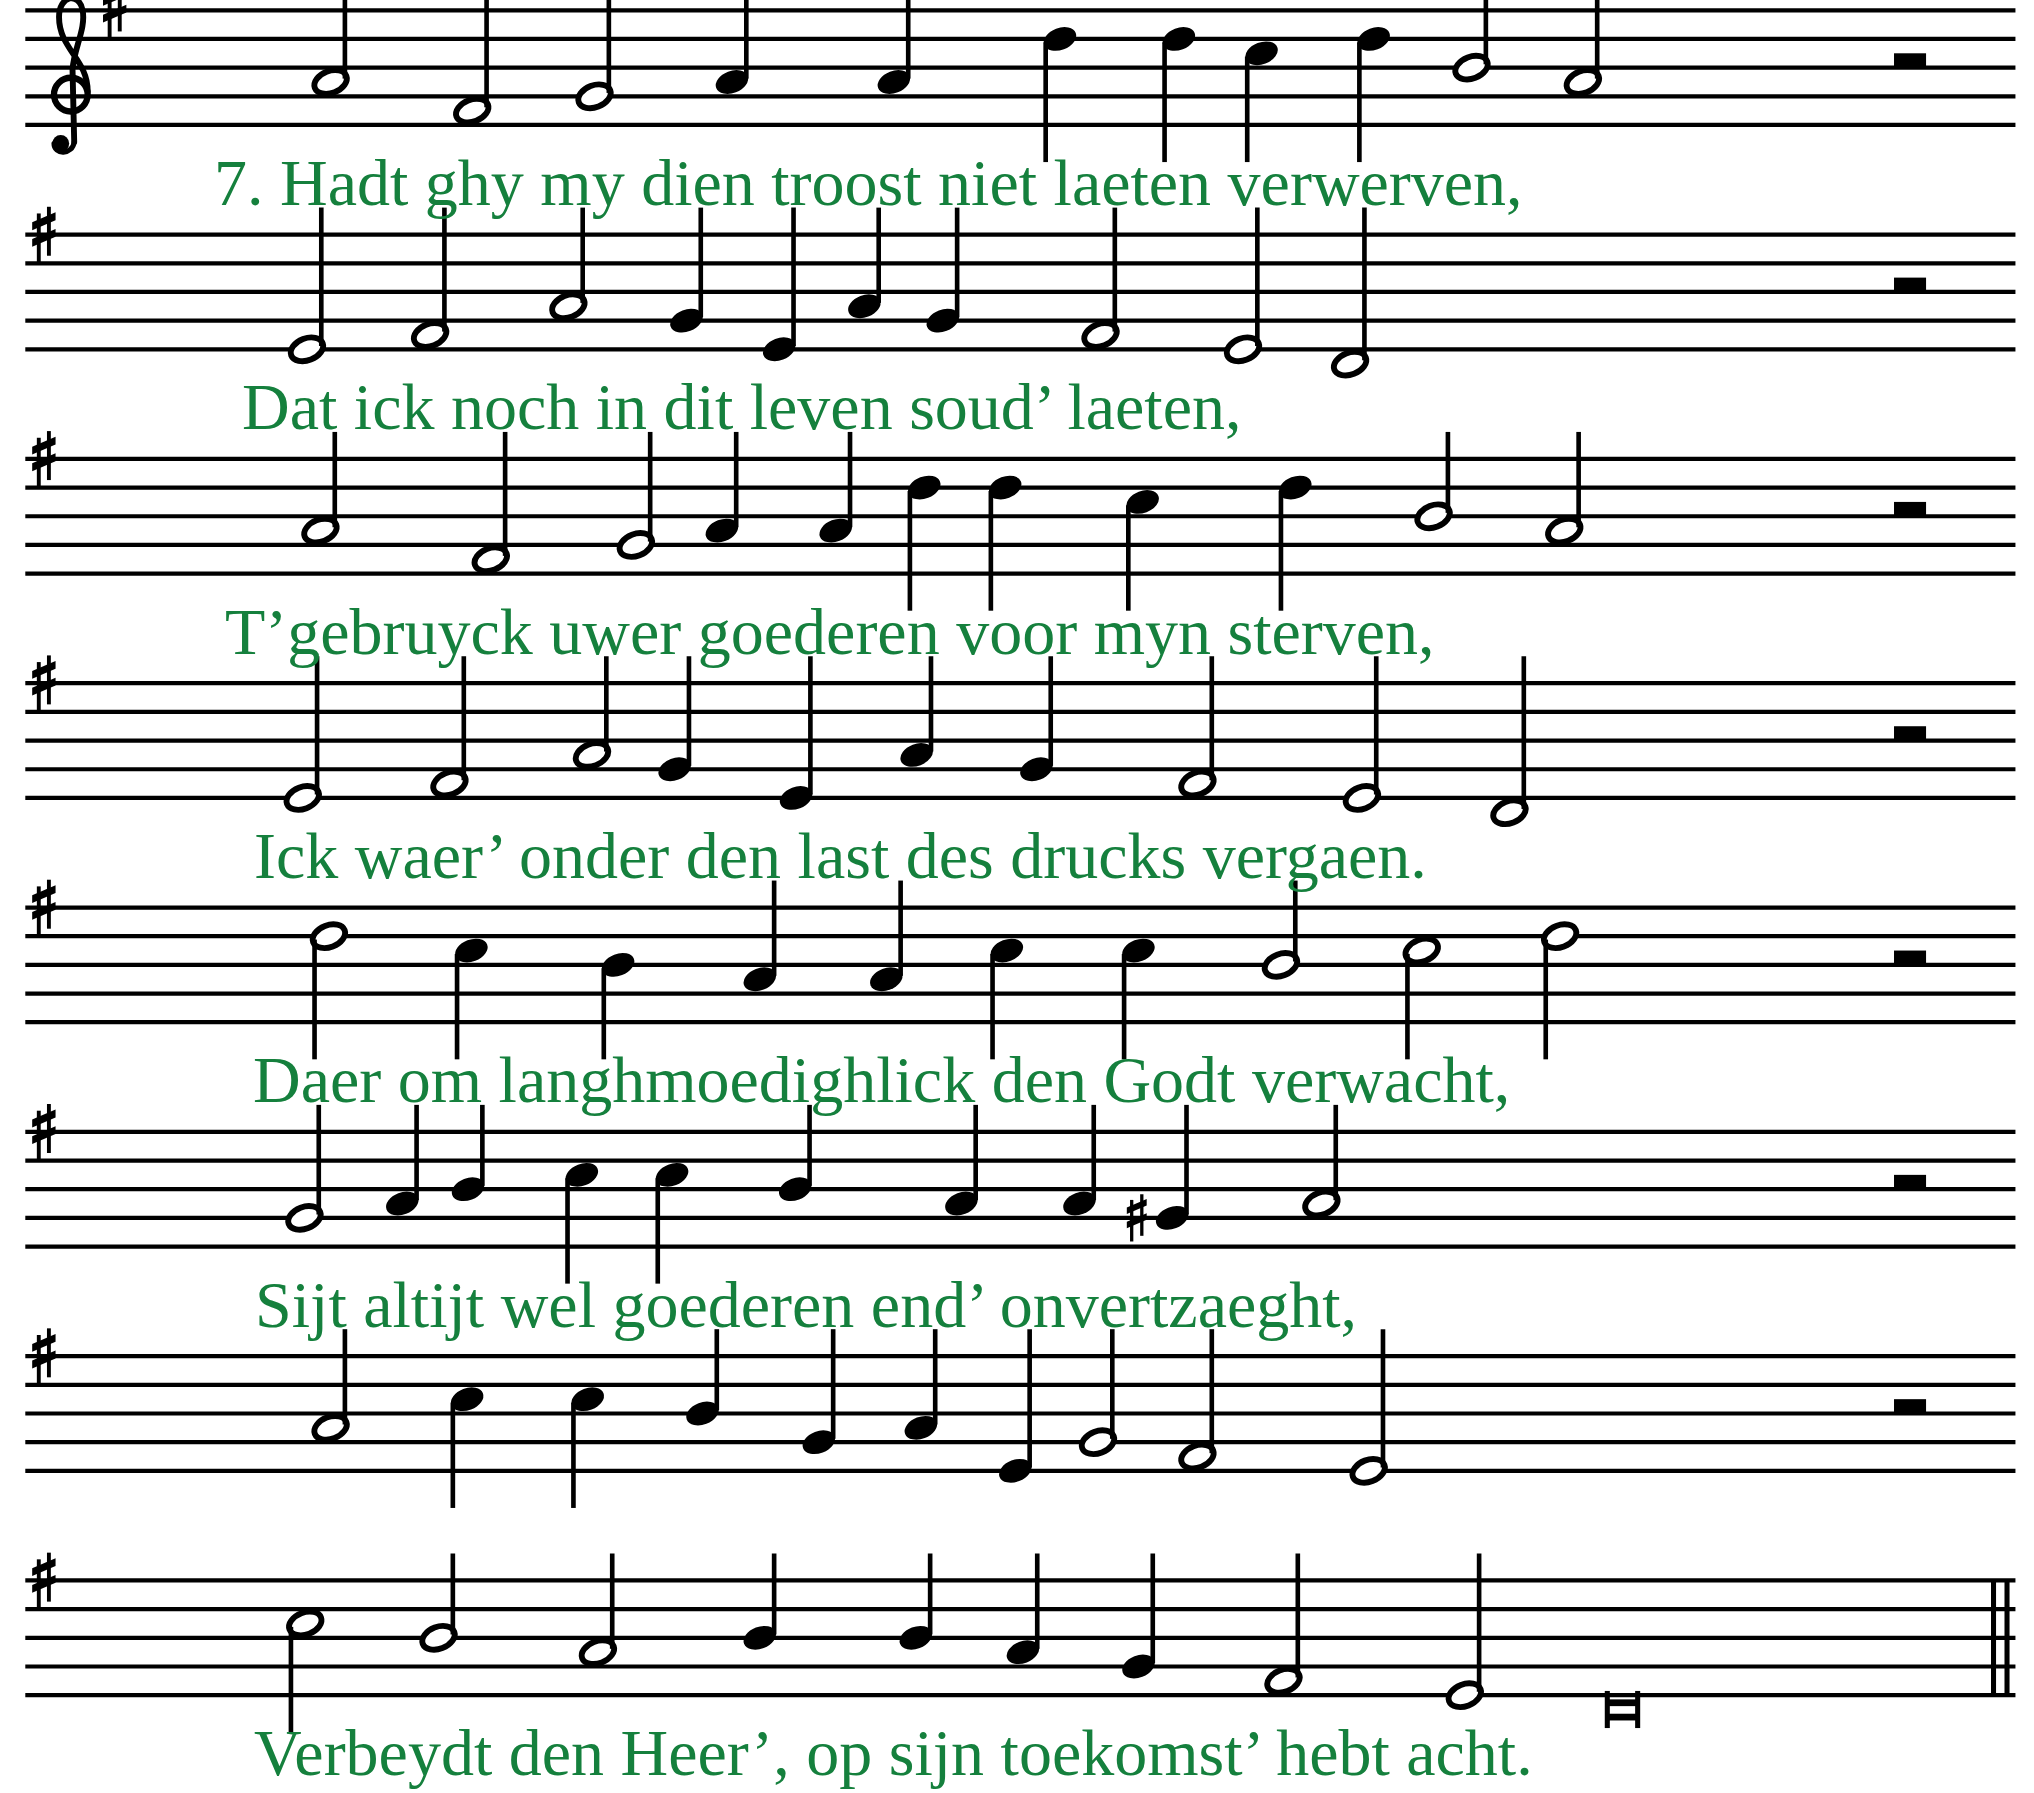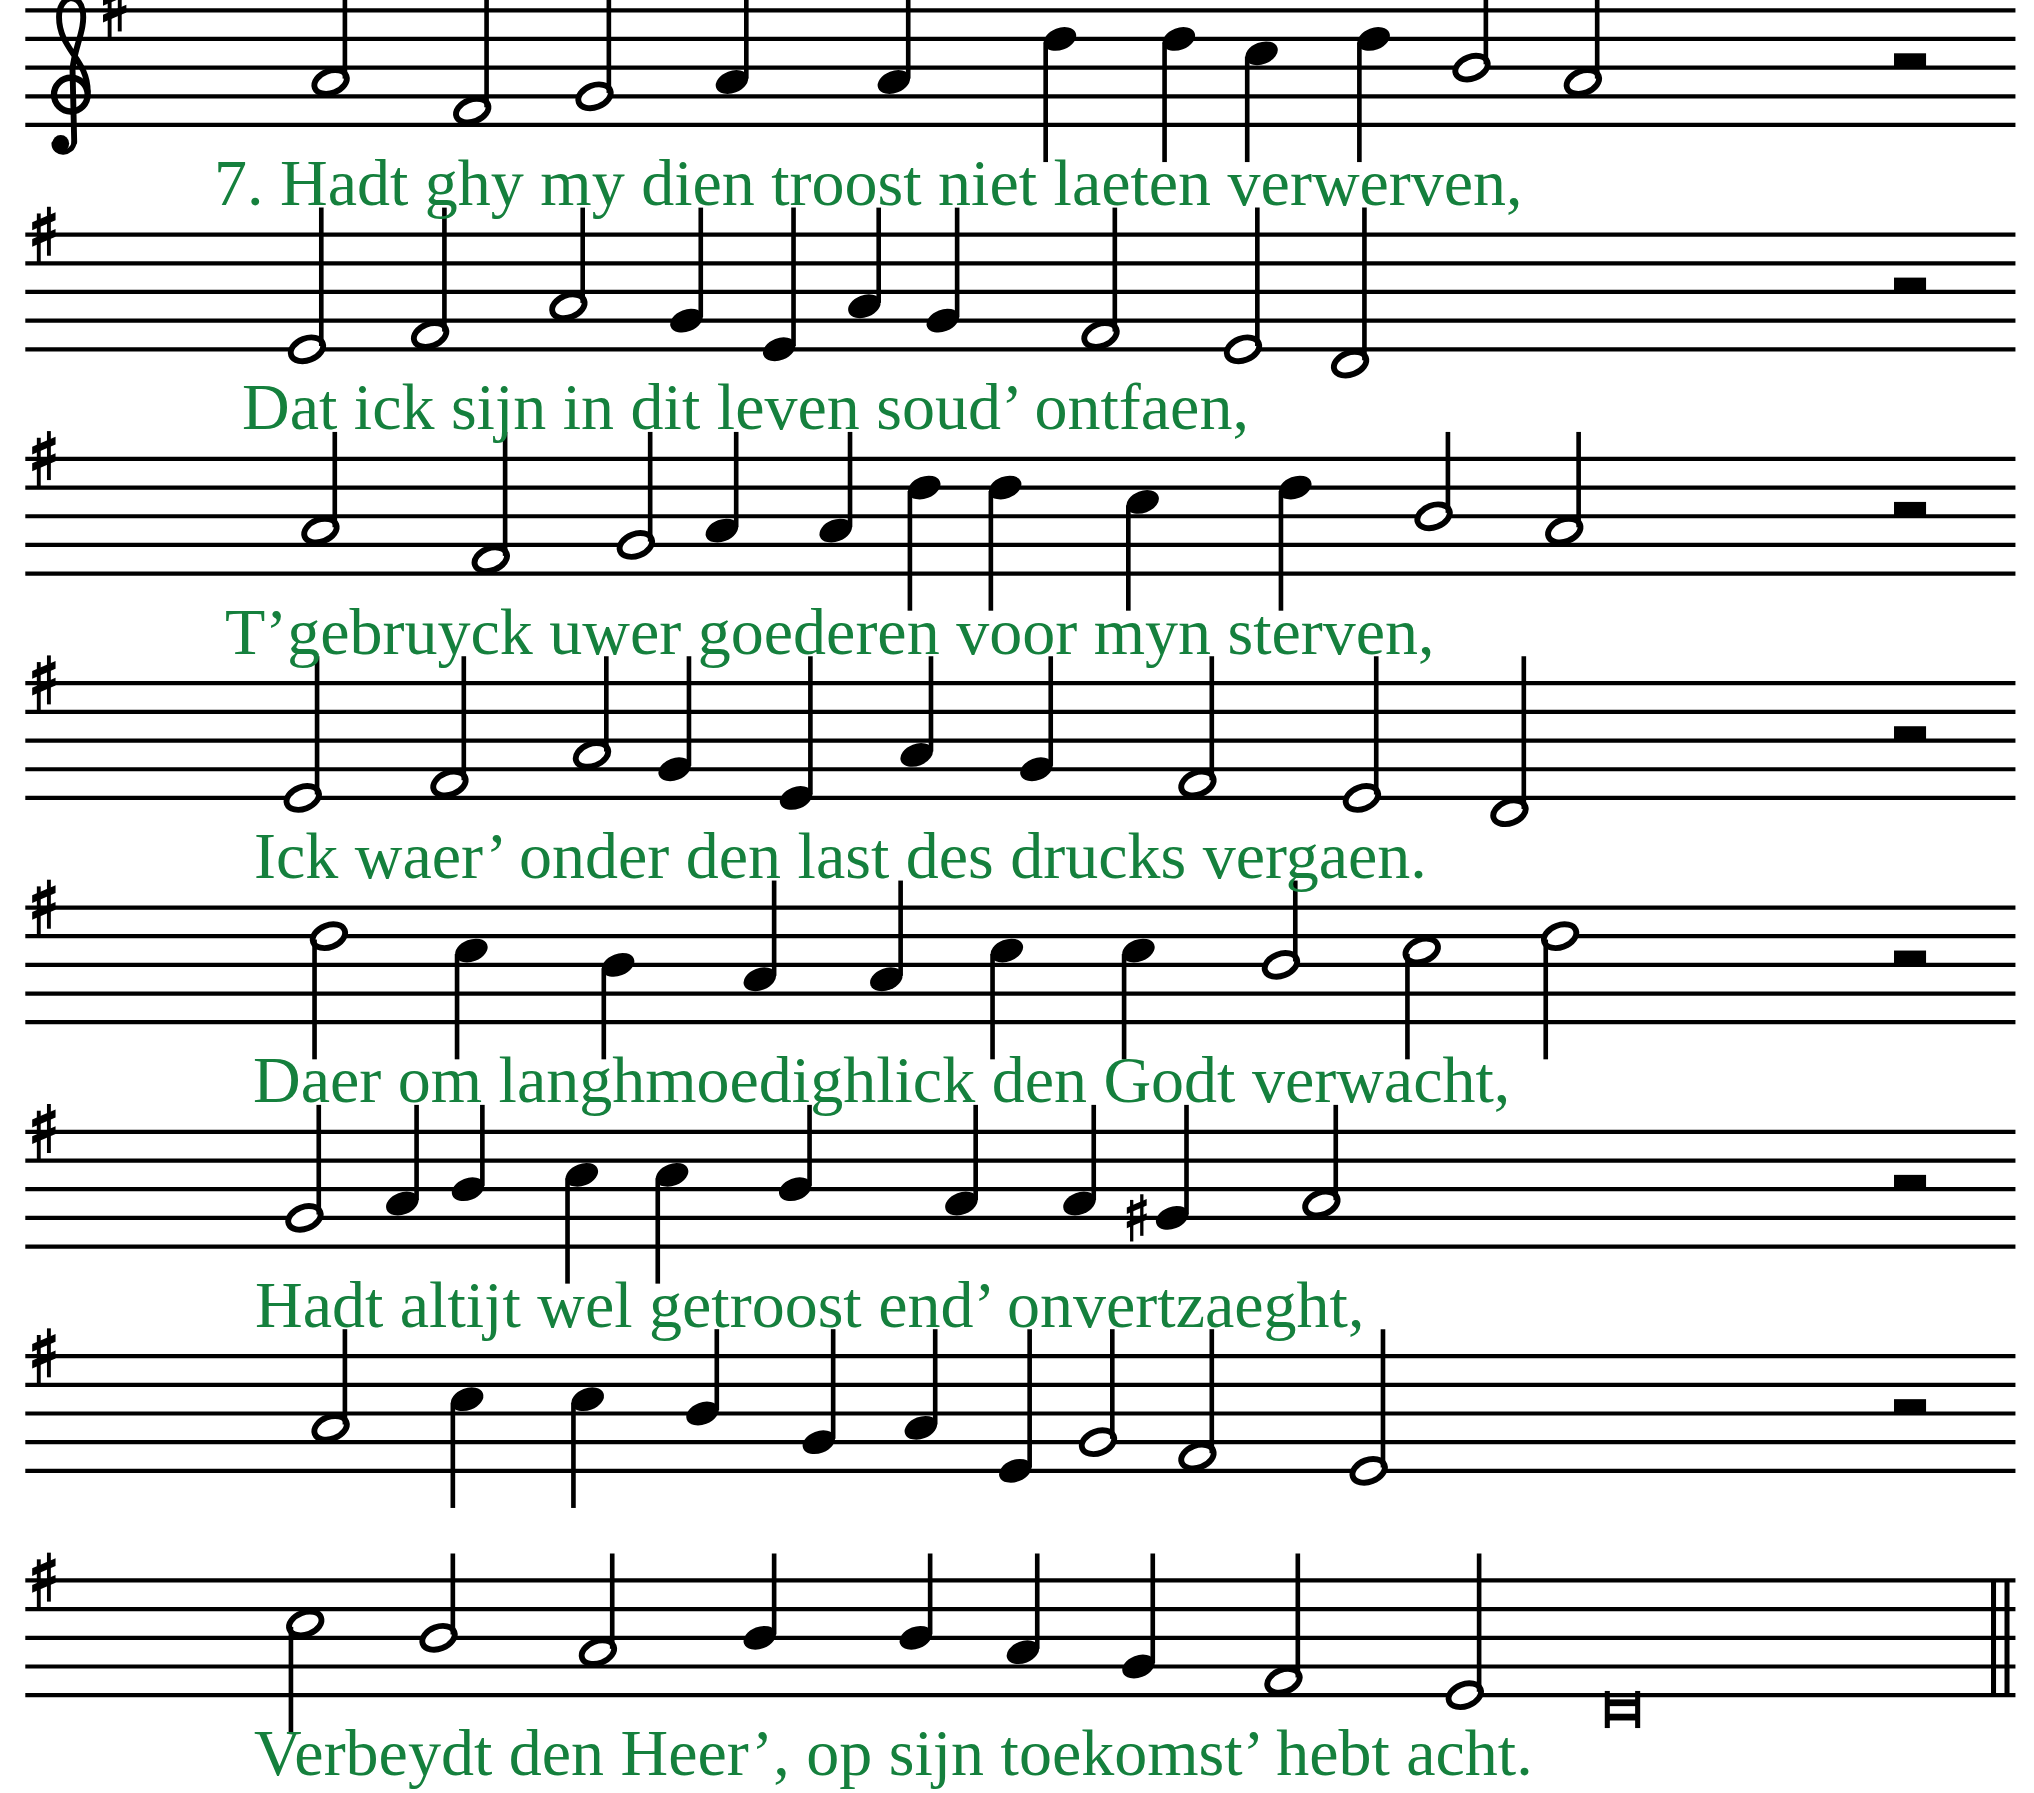--- a/index.html
+++ b/index.html
@@ -470,20 +470,20 @@
           <line x1="1906" y1="2005" x2="1906" y2="2049" stroke="#000000" stroke-width="6"></line>
           <line x1="1942" y1="2005" x2="1942" y2="2049" stroke="#000000" stroke-width="6"></line>
         </g>
         <g>
           <line x1="2364" y1="1874" x2="2364" y2="2010" stroke="#000000" stroke-width="6"></line>
           <line x1="2380" y1="1874" x2="2380" y2="2010" stroke="#000000" stroke-width="6"></line>
         </g>
       </g>
     </svg>
   <div class="lyric-line" style="left: 214px; top: 150px;">7. Hadt ghy my dien troost niet laeten verwerven,</div>
-  <div class="lyric-line" style="left: 242px; top: 374px;">Dat ick sijn in dit leven soud’ ontfaen,</div>
+  <div class="lyric-line" style="left: 242px; top: 374px;">Dat ick noch in dit leven soud’ laeten,</div>
   <div class="lyric-line" style="left: 225px; top: 599px;">T’gebruyck uwer goederen voor myn sterven,</div>
   <div class="lyric-line" style="left: 254px; top: 823px;">Ick waer’ onder den last des drucks vergaen.</div>
   <div class="lyric-line" style="left: 253px; top: 1047px;">Daer om langhmoedighlick den Godt verwacht,</div>
-  <div class="lyric-line" style="left: 255px; top: 1272px;">Hadt altijt wel getroost end’ onvertzaeght,</div>
+  <div class="lyric-line" style="left: 255px; top: 1272px;">Sijt altijt wel goederen end’ onvertzaeght,</div>
   <div class="lyric-line" style="left: 254px; top: 1720px;">Verbeydt den Heer’, op sijn toekomst’ hebt acht.</div>
 </div>
 
 
 </body></html>

